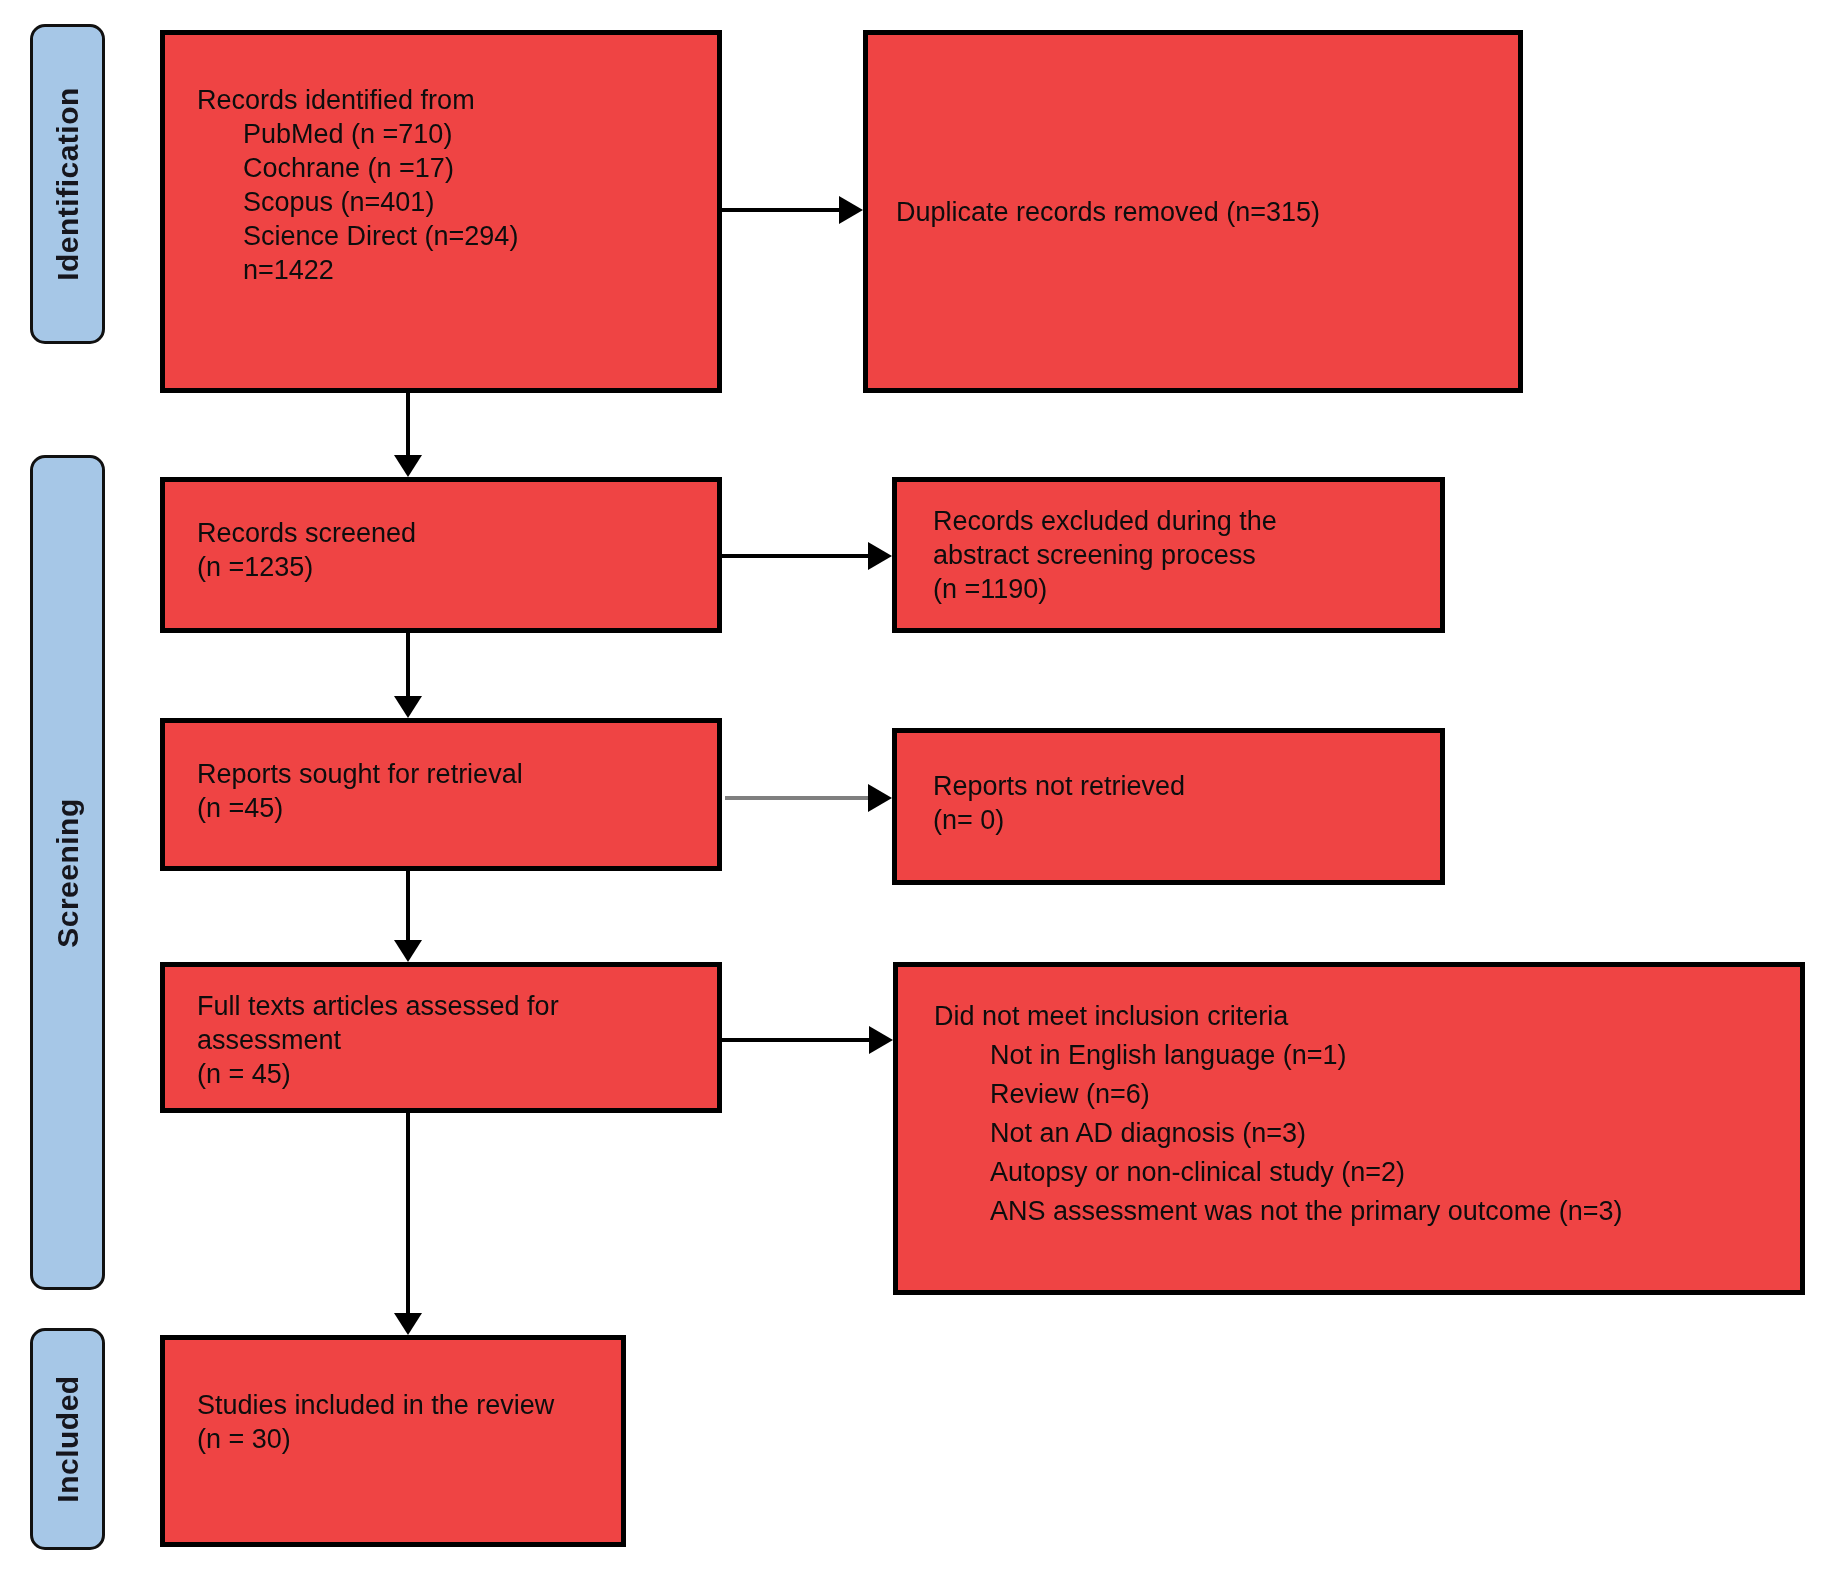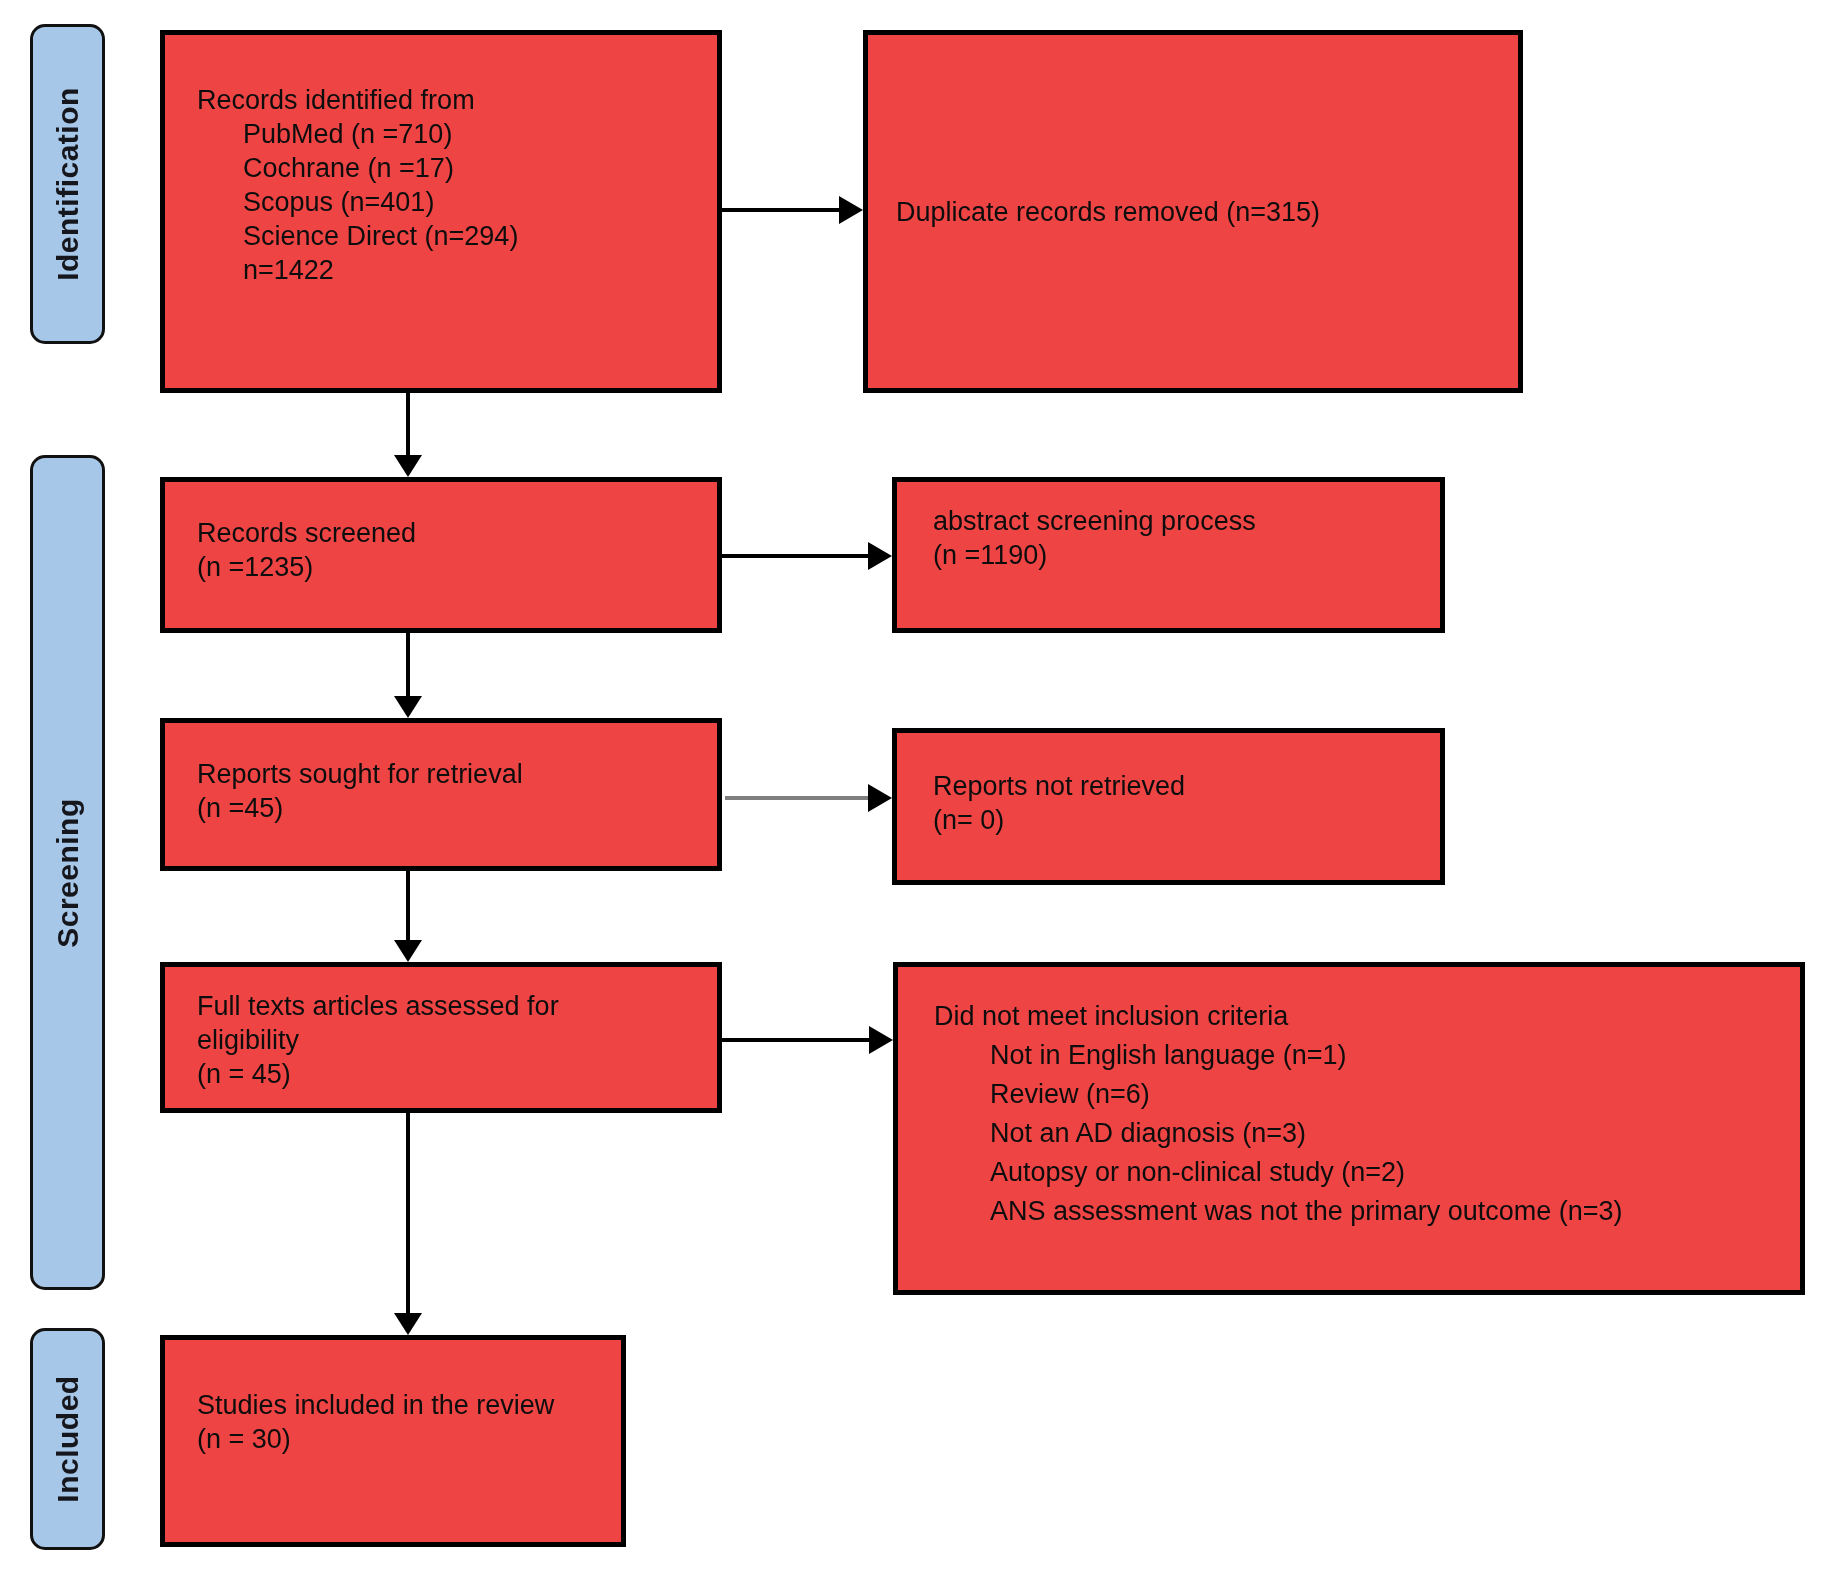--- a/index.html
+++ b/index.html
@@ -115,36 +115,37 @@
   </div>
   <div class="box" id="box-duplicates">
     <div class="ln">Duplicate records removed (n=315)</div>
   </div>
 
   <div class="box" id="box-screened">
     <div class="ln">Records screened</div>
     <div class="ln">(n =1235)</div>
   </div>
   <div class="box" id="box-abstract-excluded">
+    <div class="ln">Records excluded during the</div>
     <div class="ln">abstract screening process</div>
     <div class="ln">(n =1190)</div>
   </div>
 
   <div class="box" id="box-sought">
     <div class="ln">Reports sought for retrieval</div>
     <div class="ln">(n =45)</div>
   </div>
   <div class="box" id="box-not-retrieved">
     <div class="ln">Reports not retrieved</div>
     <div class="ln">(n= 0)</div>
   </div>
 
   <div class="box" id="box-fulltext">
     <div class="ln">Full texts articles assessed for</div>
-    <div class="ln">eligibility</div>
+    <div class="ln">assessment</div>
     <div class="ln">(n = 45)</div>
   </div>
   <div class="box" id="box-excluded">
     <div class="ln">Did not meet inclusion criteria</div>
     <div class="ln ind">Not in English language (n=1)</div>
     <div class="ln ind">Review (n=6)</div>
     <div class="ln ind">Not an AD diagnosis (n=3)</div>
     <div class="ln ind">Autopsy or non-clinical study (n=2)</div>
     <div class="ln ind">ANS assessment was not the primary outcome (n=3)</div>
   </div>

